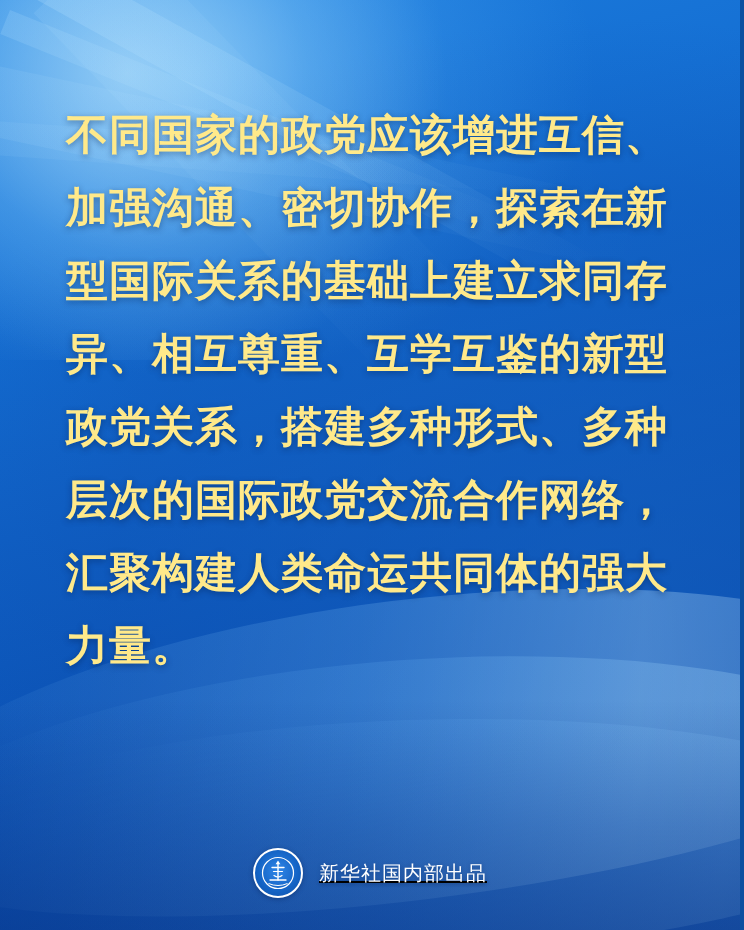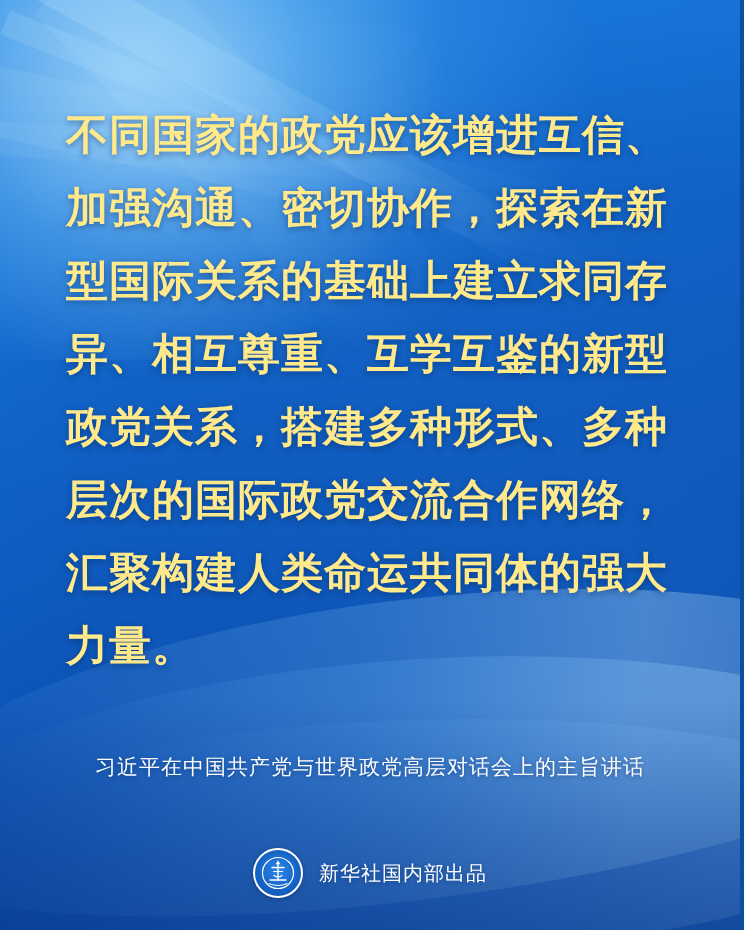--- a/index.html
+++ b/index.html
@@ -115,20 +115,21 @@
   .attrib .line2 { font-size: 20px; }
 
   .footer {
     position: absolute;
     left: 0; right: 0;
     bottom: 32px;
     display: flex;
     align-items: center;
     justify-content: center;
     gap: 16px;
+    text-decoration: underline;
   }
 
   .logo {
     width: 46px;
     height: 46px;
     border-radius: 50%;
     border: 2px solid #ffffff;
     background: radial-gradient(circle at 50% 45%, #2f86e8 0%, #1463c4 60%, #0d4ea5 100%);
     position: relative;
     display: flex;
@@ -161,21 +162,20 @@
   <div class="wave w1"></div>
   <div class="wave w2"></div>
   <div class="wave w3"></div>
   <div class="bottomdark"></div>
 
   <div class="content">
 
     <div class="quote">不同国家的政党应该增进互信、加强沟通、密切协作，探索在新型国际关系的基础上建立求同存异、相互尊重、互学互鉴的新型政党关系，搭建多种形式、多种层次的国际政党交流合作网络，汇聚构建人类命运共同体的强大力量。</div>
 
     <div class="attrib">
-      <div class="line1">习近平在中国共产党与世界政党高层对话会上的主旨讲话</div>
     </div>
 
     <div class="footer">
       <div class="logo">
         <svg width="34" height="34" viewBox="0 0 34 34" aria-hidden="true">
           <circle cx="17" cy="17" r="15.5" fill="none" stroke="#ffffff" stroke-width="1.2"></circle>
           <path d="M17 6.5 L17 24" stroke="#ffffff" stroke-width="1.4" stroke-linecap="round"></path>
           <path d="M11 11.5 L23 11.5" stroke="#ffffff" stroke-width="1.4" stroke-linecap="round"></path>
           <path d="M12.5 15.5 L21.5 15.5" stroke="#ffffff" stroke-width="1.2" stroke-linecap="round"></path>
           <path d="M9 24 L25 24" stroke="#ffffff" stroke-width="1.4" stroke-linecap="round"></path>

